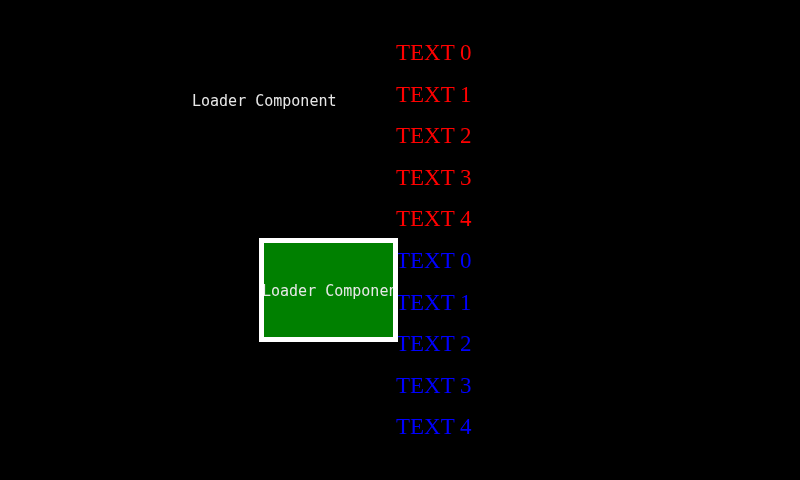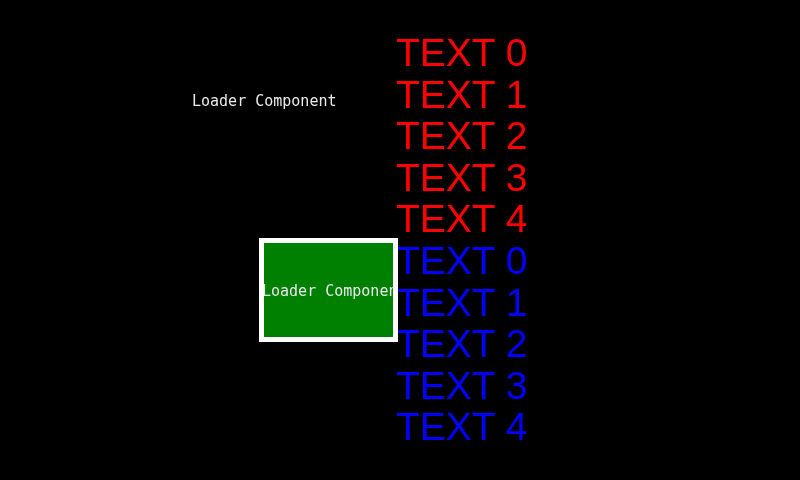--- a/index.html
+++ b/index.html
@@ -19,22 +19,22 @@
   
   .text-list {
     position: absolute;
     left: 396px;
     top: 32px;
     width: 200px;
   }
   .text-row {
     height: 41.6px;
     line-height: 41.6px;
-    font-size: 39px;
-    font-family: Liberation Sans, sans-serif;
+    font-size: 23px;
+    font-family: Liberation Serif, serif;
     white-space: pre;
     letter-spacing: 0px;
   }
   .text-row.red  { color: #ff0000; }
   .text-row.blue { color: #0000ff; }
 
   
   .loader-label-top {
     position: absolute;
     left: 192px;

